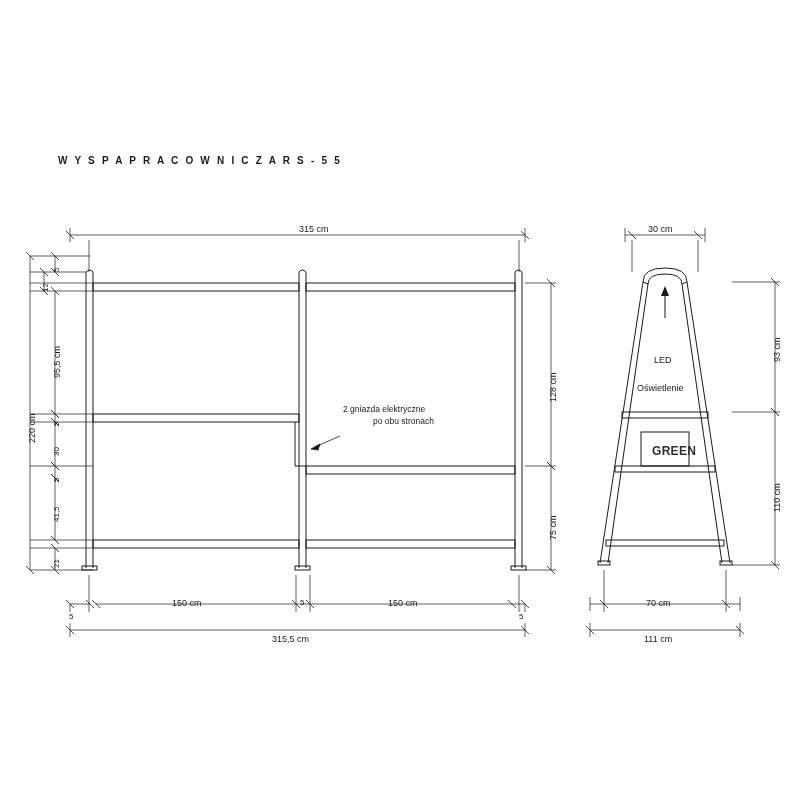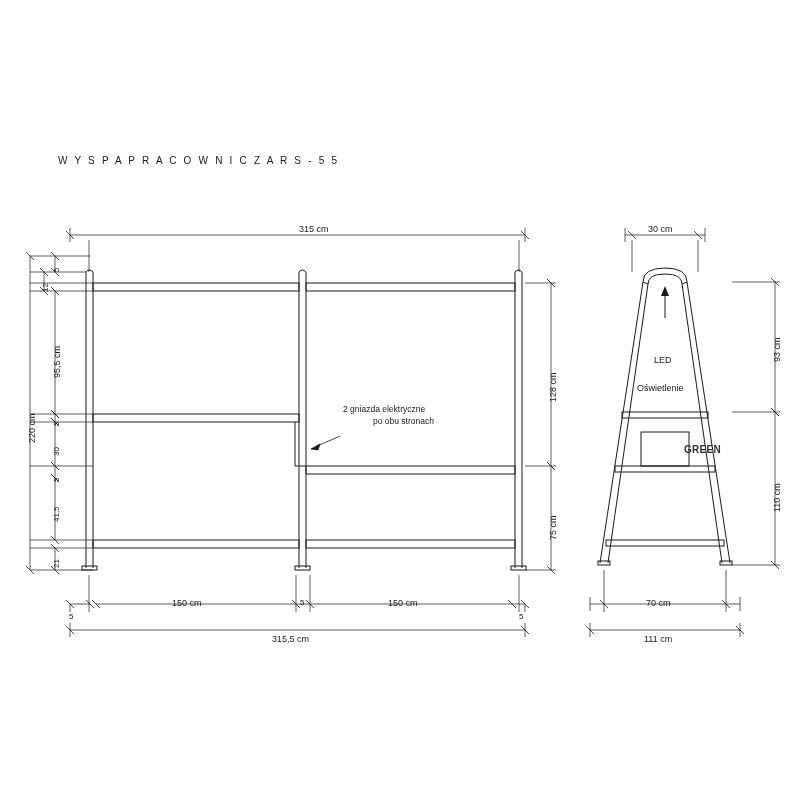--- a/index.html
+++ b/index.html
@@ -15,21 +15,21 @@
     font-family: "Liberation Sans", sans-serif;
     color: #1a1a1a;
     overflow: hidden;
   }
   #title {
     position: absolute;
     left: 58px;
     top: 155px;
     font-size: 10px;
     letter-spacing: 2.2px;
-    font-weight: normal;
+    font-weight: bold;
     color: #1a1a1a;
     white-space: nowrap;
   }
   svg#drawing {
     position: absolute;
     left: 0;
     top: 0;
     width: 800px;
     height: 800px;
   }
@@ -48,25 +48,24 @@
   }
   .note {
     position: absolute;
     font-size: 8.5px;
     line-height: 11px;
     color: #1a1a1a;
     white-space: nowrap;
   }
   .greenbox {
     position: absolute;
-    font-size: 10px;
+    font-size: 12px;
     font-weight: bold;
     color: #2f2f2f;
     letter-spacing: 0.3px;
-    margin-left: 32px;
   }
 </style>
 </head>
 <body>
 
 <div id="page">
 
   <div id="title">W Y S P A   P R A C O W N I C Z A   R S - 5 5</div>
 
   <svg id="drawing" viewBox="0 0 800 800" xmlns="http://www.w3.org/2000/svg">

